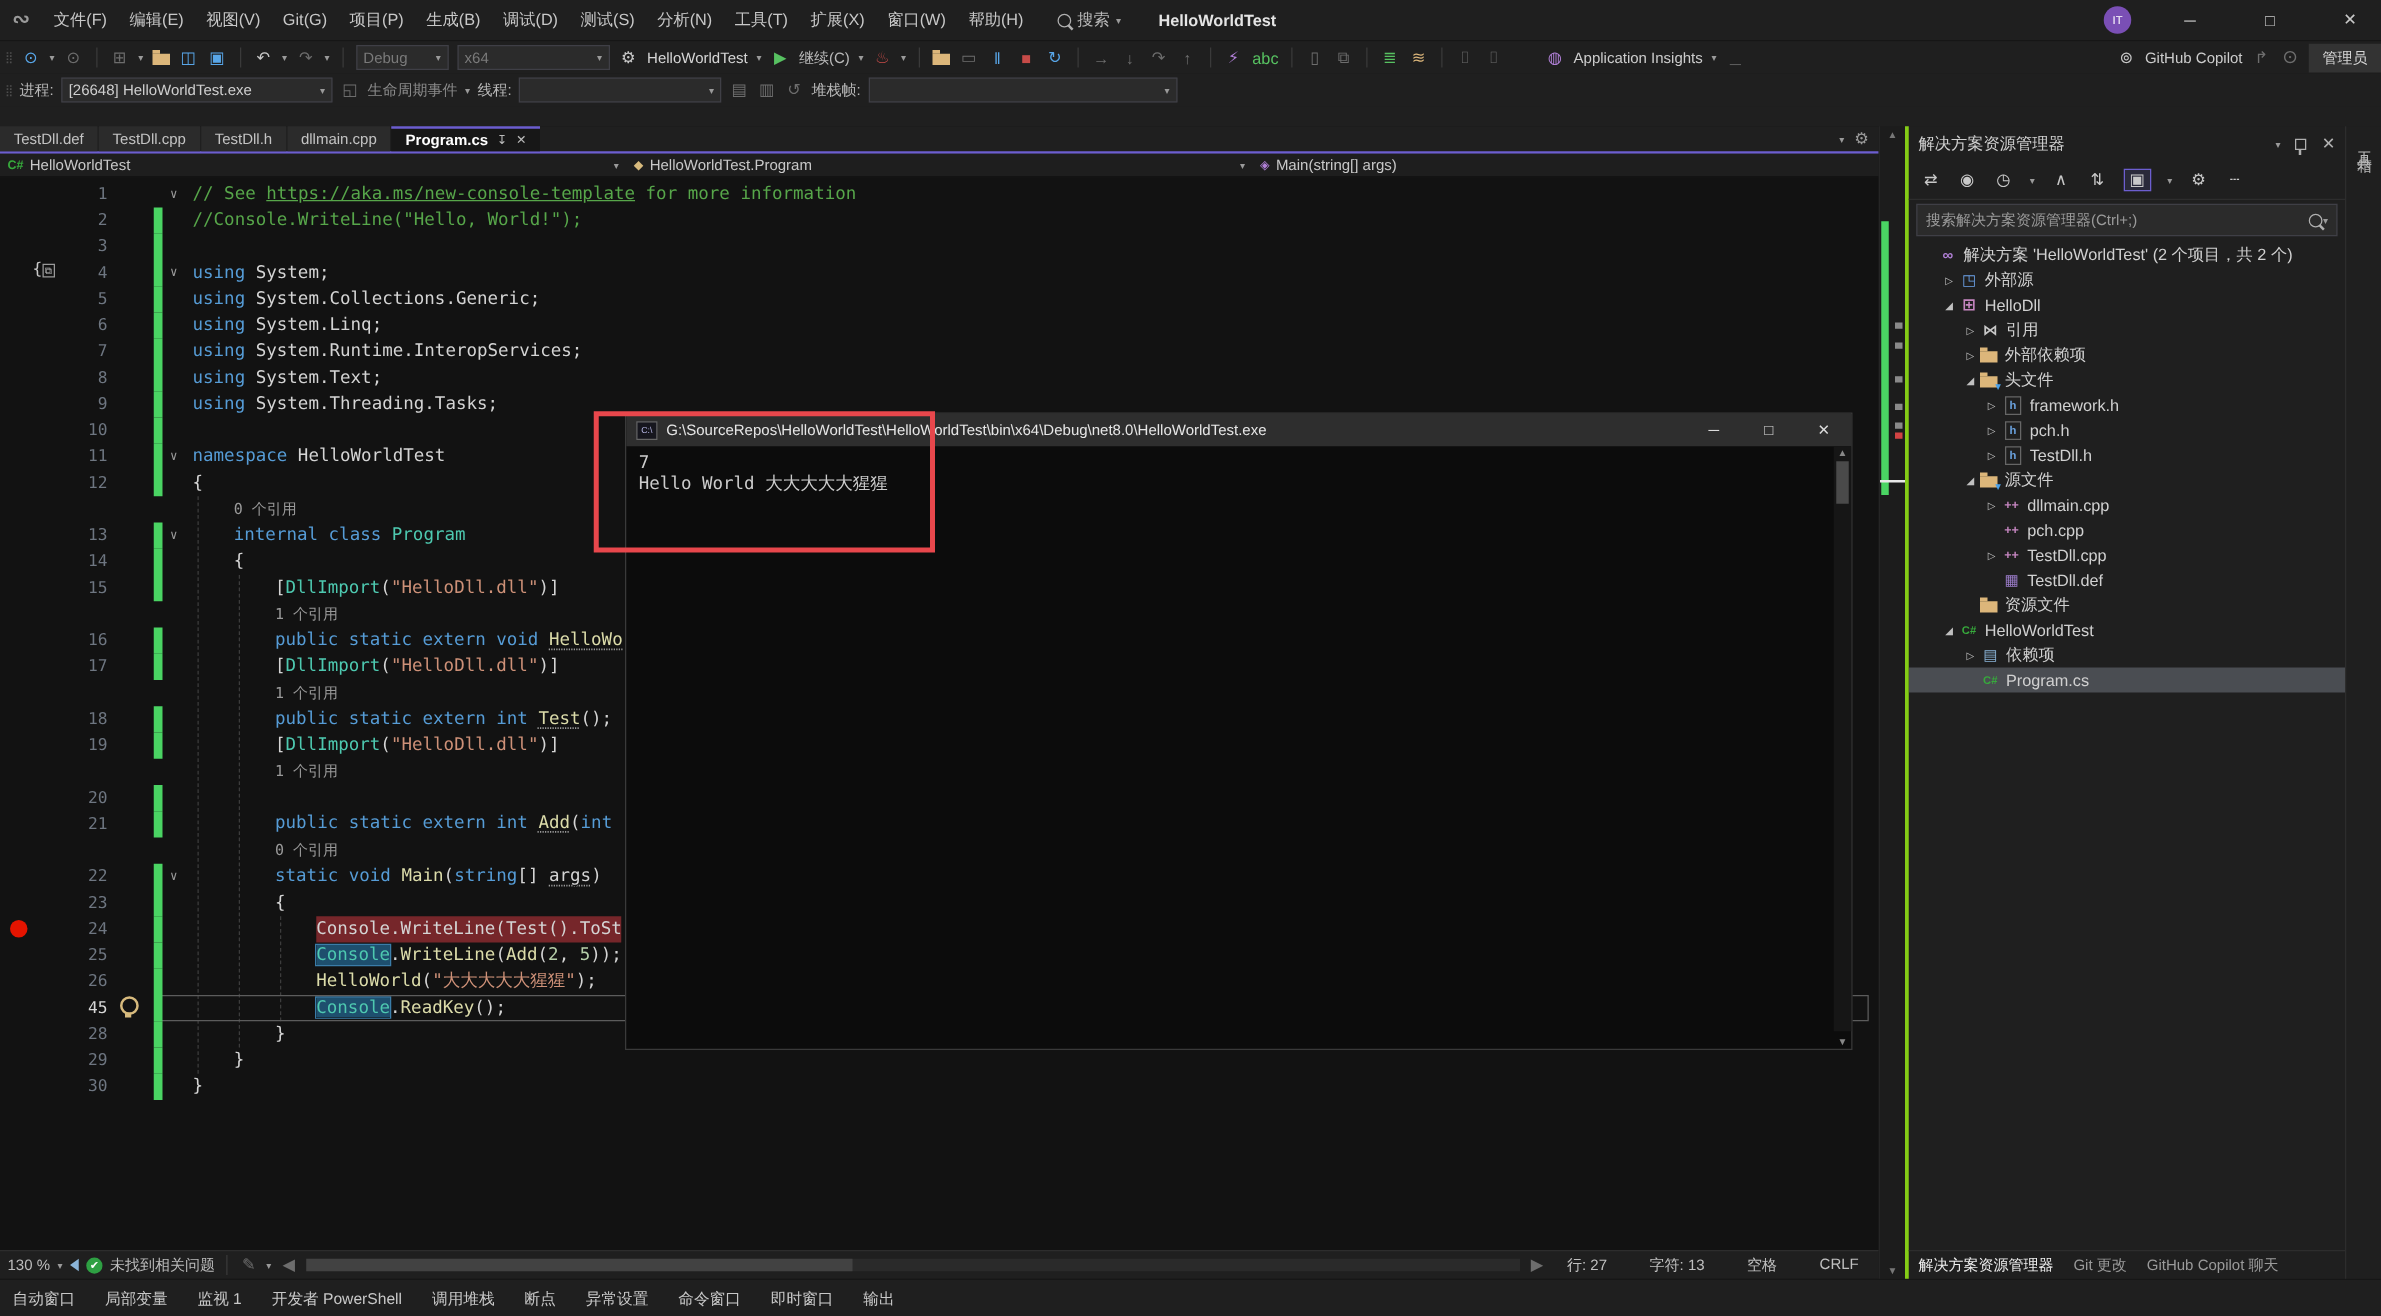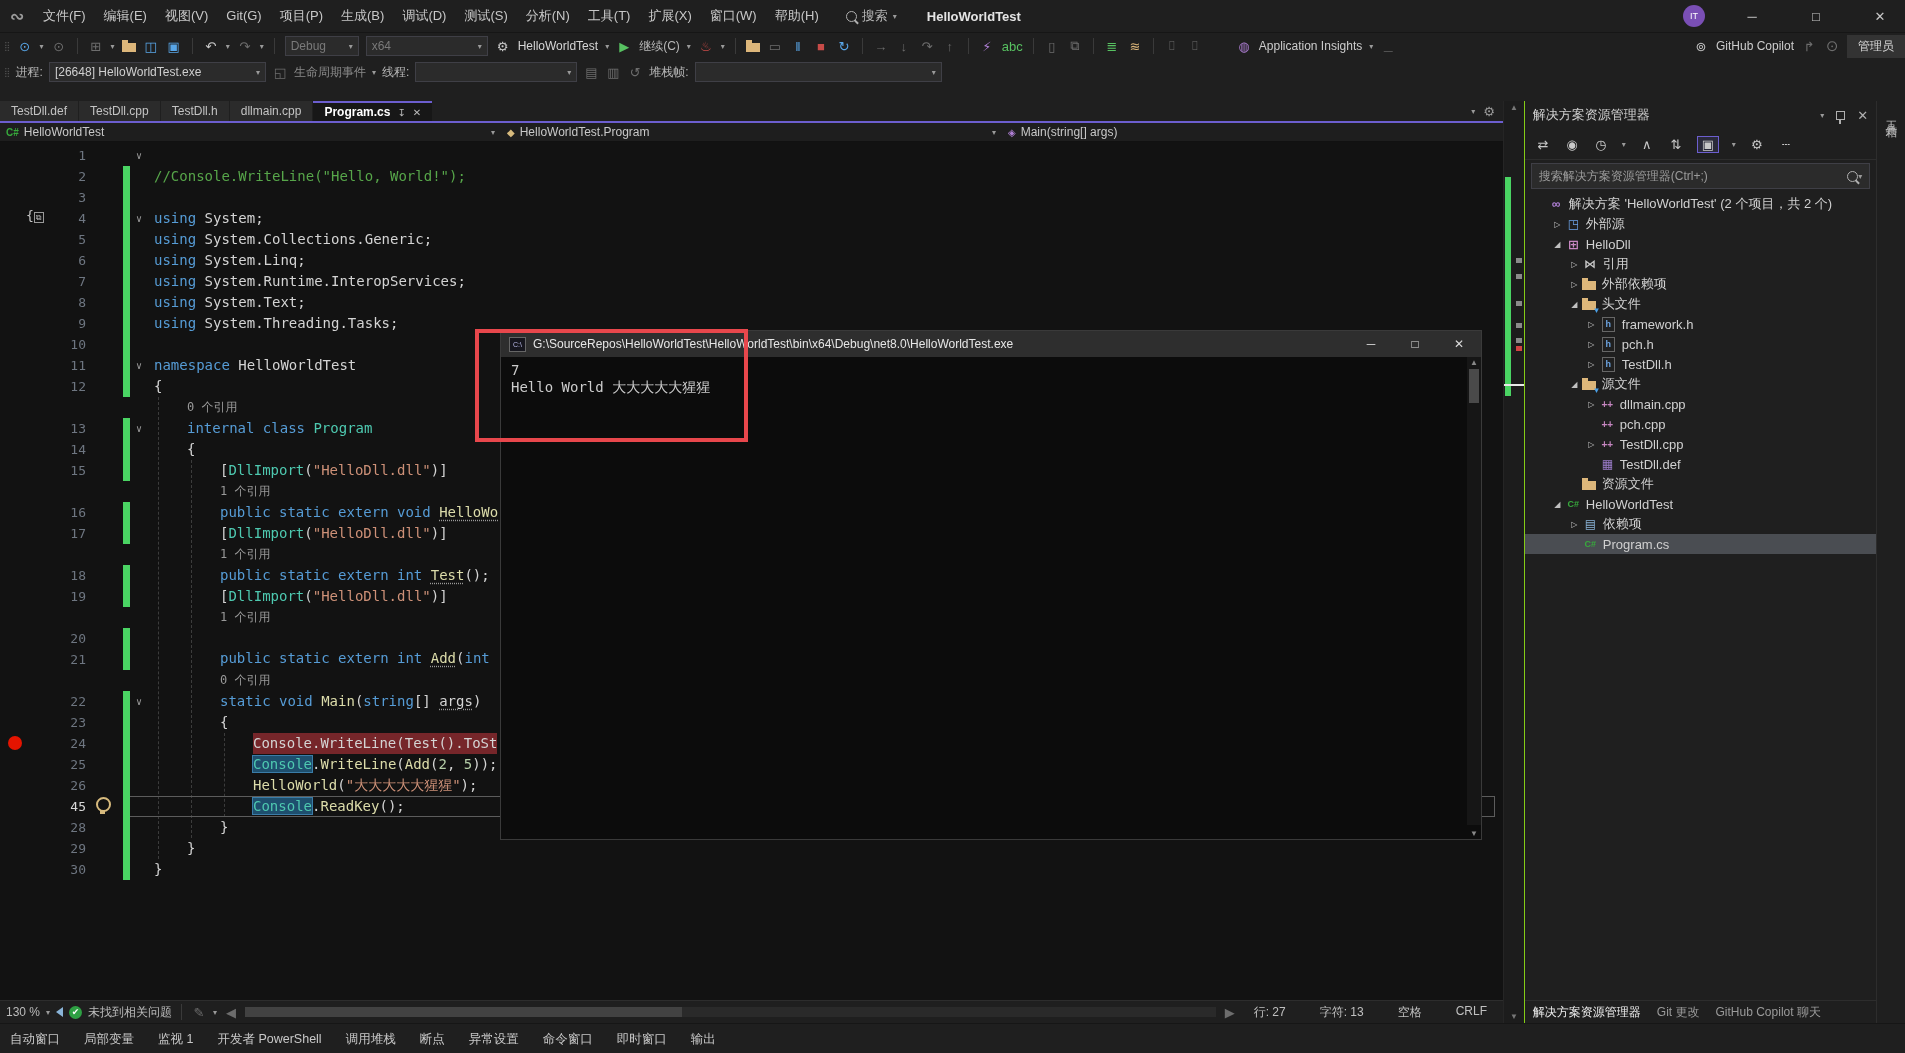--- a/index.html
+++ b/index.html
@@ -85,21 +85,21 @@
   .hsb .thumb{position:absolute;left:0;top:0;bottom:0;width:45%;background:#424242;}
   .posinfo{display:flex;gap:34px;padding:0 10px;color:#c0c0c0;}
   
   .vscroll{width:20px;background:#1c1c1c;position:relative;border-left:1px solid #252525;}
   .vscroll .arrow{position:absolute;left:0;right:0;text-align:center;color:#777;font-size:8px;}
   .vs-green{position:absolute;left:1px;width:6px;top:76px;height:219px;background:#4ad463;}
   .vs-caret{position:absolute;left:0;right:0;top:283px;height:2px;background:#e8e8e8;}
   .vs-mark{position:absolute;right:2px;width:6px;height:5px;background:#8a8a8a;}
   .vs-mark.red{background:#d14343;}
   
-  .sidebar{width:354px;background:#1f1f1f;border-left:1px solid #84cc16;display:flex;flex-direction:column;}
+  .sidebar{width:354px;background:#1f1f1f;border-left:3px solid #84cc16;display:flex;flex-direction:column;}
   .se-title{height:28px;display:flex;align-items:center;padding:0 8px;color:#d0d0d0;}
   .se-title .icons{margin-left:auto;display:flex;gap:12px;color:#b0b0b0;align-items:center;}
   .pin{display:inline-block;width:7px;height:7px;border:1.5px solid #b0b0b0;position:relative;}
   .pin::after{content:"";position:absolute;left:2px;top:8px;width:1.5px;height:4px;background:#b0b0b0;}
   .se-tools{height:30px;display:flex;align-items:center;gap:13px;padding:0 10px;border-bottom:1px solid #2d2d2d;}
   .se-tools .ico{font-size:13px;color:#c8c8c8;}
   .ico.boxed{border:1px solid #6c5ecf;background:#2a2a3a;padding:0 2px;}
   .se-search{height:24px;margin:3px 6px 1px 6px;background:#2b2b2b;border:1px solid #3f3f46;display:flex;
              align-items:center;padding:0 7px;color:#9a9a9a;font-size:12px;}
   .se-search .mag{margin-left:auto;}
@@ -316,20 +316,21 @@
         <div class="guide" style="left:191px;top:318px;height:378px"></div>
         <div class="guide" style="left:224px;top:591px;height:84px"></div>
         <div class="bpdot" style="top:594px"></div>
         <div class="bulb" style="left:96px;top:655px"></div>
         <div class="braceico" style="left:26px;top:66px">{<b>⧉</b></div>
       <div class="crow">
             <span class="ln">1</span>
             <span class="gut">
               <span class="fold">∨</span>
             </span>
+            <div class="ct" style="padding-left: 0px;"><span class="tok tok-c">// See </span><span class="tok tok-lnk">https://aka.ms/new-console-template</span><span class="tok tok-c"> for more information</span></div>
           </div>
           <div class="crow">
             <span class="ln">2</span>
             <span class="gut chg"></span>
             <div class="ct" style="padding-left: 0px;"><span class="tok tok-c">//Console.WriteLine("Hello, World!");</span></div>
           </div>
           <div class="crow">
             <span class="ln">3</span>
             <span class="gut chg"></span>
             <div class="ct" style="padding-left: 0px;"></div>

